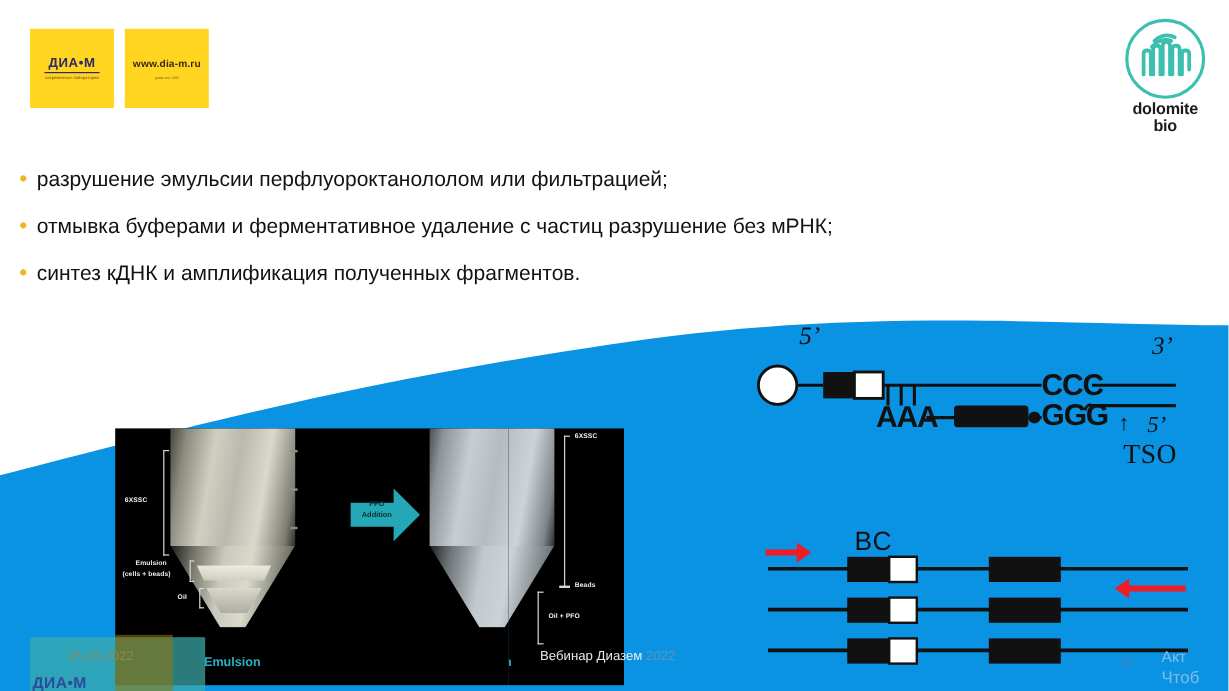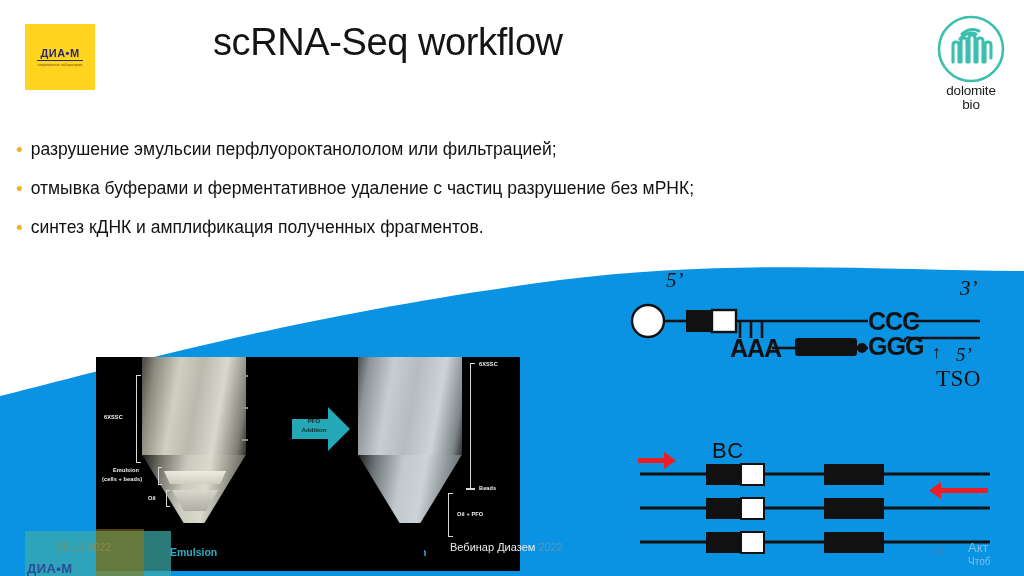--- a/index.html
+++ b/index.html
@@ -26,21 +26,21 @@
 
   #page-title{
     position:absolute;left:213px;top:21px;
     font-size:38px;font-weight:400;color:#141414;
     letter-spacing:-.4px;white-space:nowrap;
   }
 
   #dolomite-logo{position:absolute;right:14px;top:14px;width:78px;height:104px;
     display:flex;flex-direction:column;align-items:center;}
   #dolomite-logo svg{display:block;}
-  .dolo-txt{font-size:13.5px;font-weight:normal;color:#1b1b1b;line-height:1.02;letter-spacing:-.2px;}
+  .dolo-txt{font-size:13.5px;font-weight:bold;color:#1b1b1b;line-height:1.02;letter-spacing:-.2px;}
   .dolo-txt.b{font-size:13.5px;}
 
   
   #subhead{
     position:absolute;left:16px;top:99px;
     font-size:17.5px;font-weight:bold;color:#121212;
   }
   .bullet-row{
     position:absolute;left:16px;display:flex;align-items:flex-start;
     font-size:17.5px;color:#121212;
@@ -113,35 +113,38 @@
   #footer-center .dim{color:rgba(120,150,170,.75);}
   #slide-number{
     position:absolute;left:934px;top:545px;font-size:9px;
     color:rgba(60,130,190,.9);
     text-decoration:underline;
   }
   #activate-wm{
     position:absolute;left:968px;top:540px;font-size:13px;
     color:rgba(150,195,230,.85);line-height:1.25;white-space:nowrap;
   }
-  #activate-wm .sub{font-size:10px;display:block;text-align:center;}
+  #activate-wm .sub{font-size:14px;display:block;text-align:center;}
 </style>
 </head>
 <body>
 
 <div class="slide">
 
   <div class="logo-box" id="logo1">
     <div class="logo1-main">ДИА•М</div>
     <div class="logo1-rule"></div>
     <div class="logo1-sub">современные лаборатории</div>
   </div>
 
-
-  <div id="page-title">scRNA-Seq workflow</div>
+  <div class="logo-box" id="logo2">
+    <div class="logo2-main">www.dia-m.ru</div>
+    <div class="logo2-sub">диам ока 1990</div>
+  </div>
+
 
   <div id="dolomite-logo">
     <span>
       <svg width="70" height="70" viewBox="0 0 70 70">
         <circle cx="35" cy="35" r="32" fill="none" stroke="#3bbfae" stroke-width="2.6"></circle>
         <g stroke="#3bbfae" stroke-width="3.1" fill="none" stroke-linecap="round">
           <path d="M17 48 L17 31 Q17 28 20 28 Q23 28 23 31 L23 48"></path>
           <path d="M25 48 L25 27 Q25 24 28 24 Q31 24 31 27 L31 48"></path>
           <path d="M33 48 L33 24 Q33 21 36 21 Q39 21 39 24 L39 48"></path>
           <path d="M41 48 L41 27 Q41 24 44 24 Q47 24 47 27 L47 48"></path>

